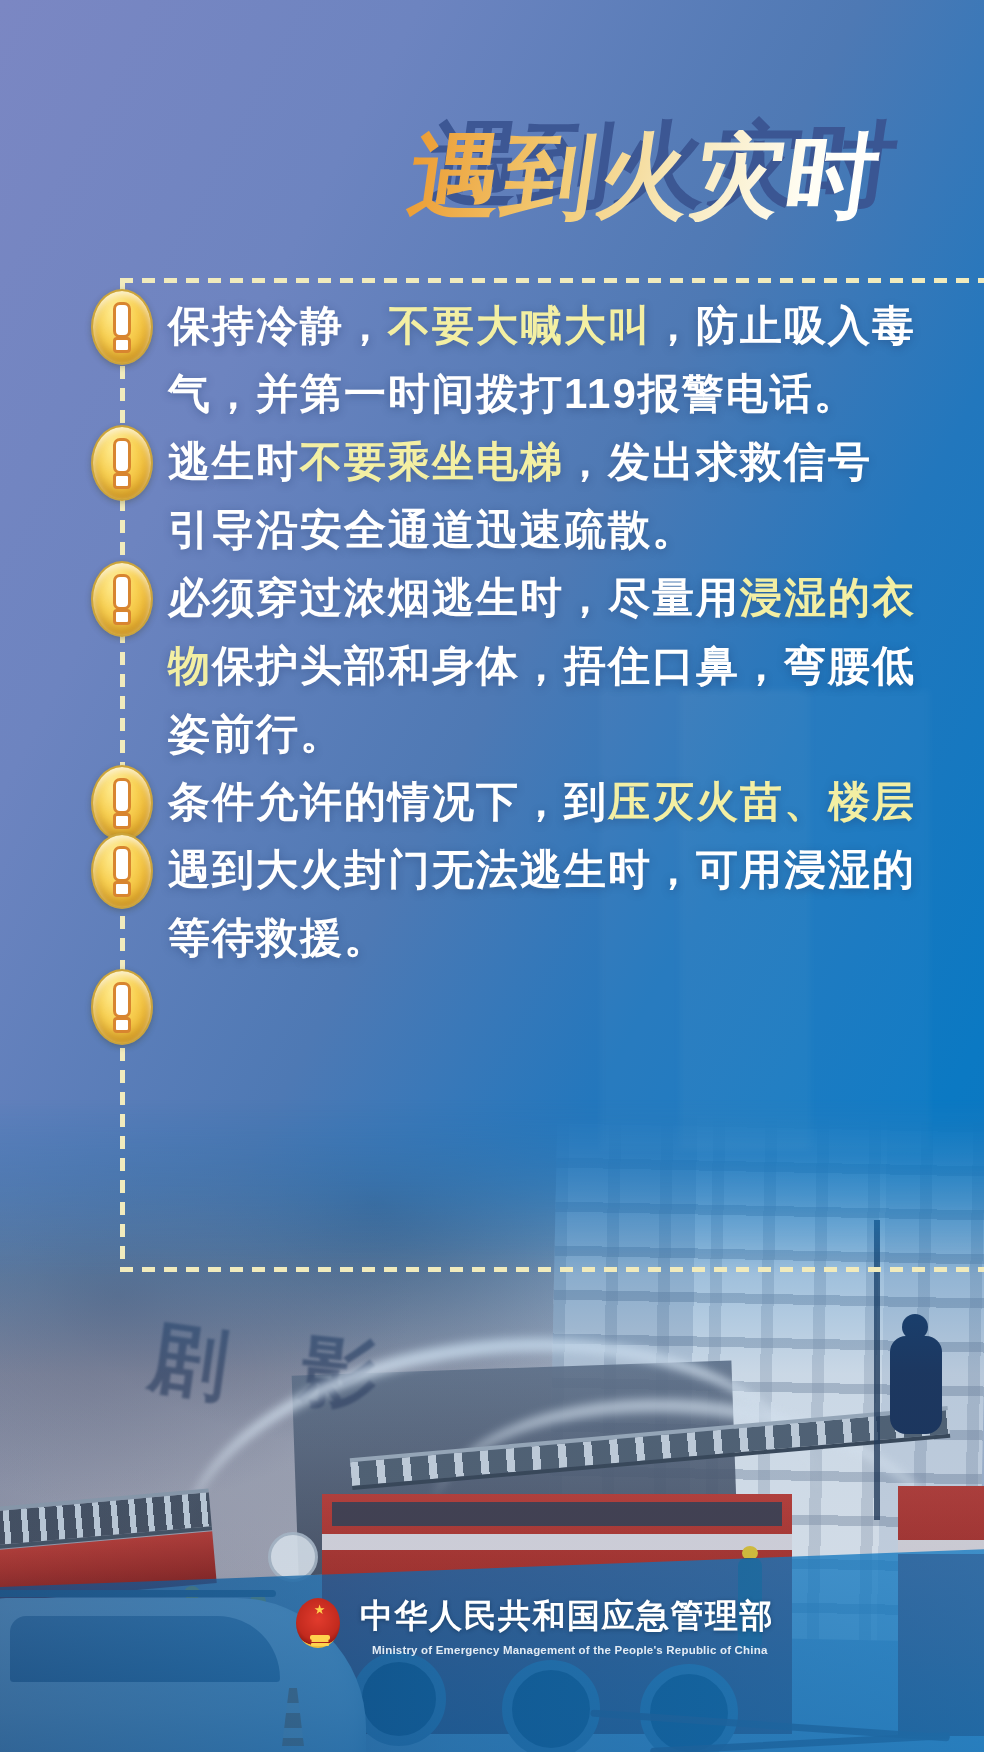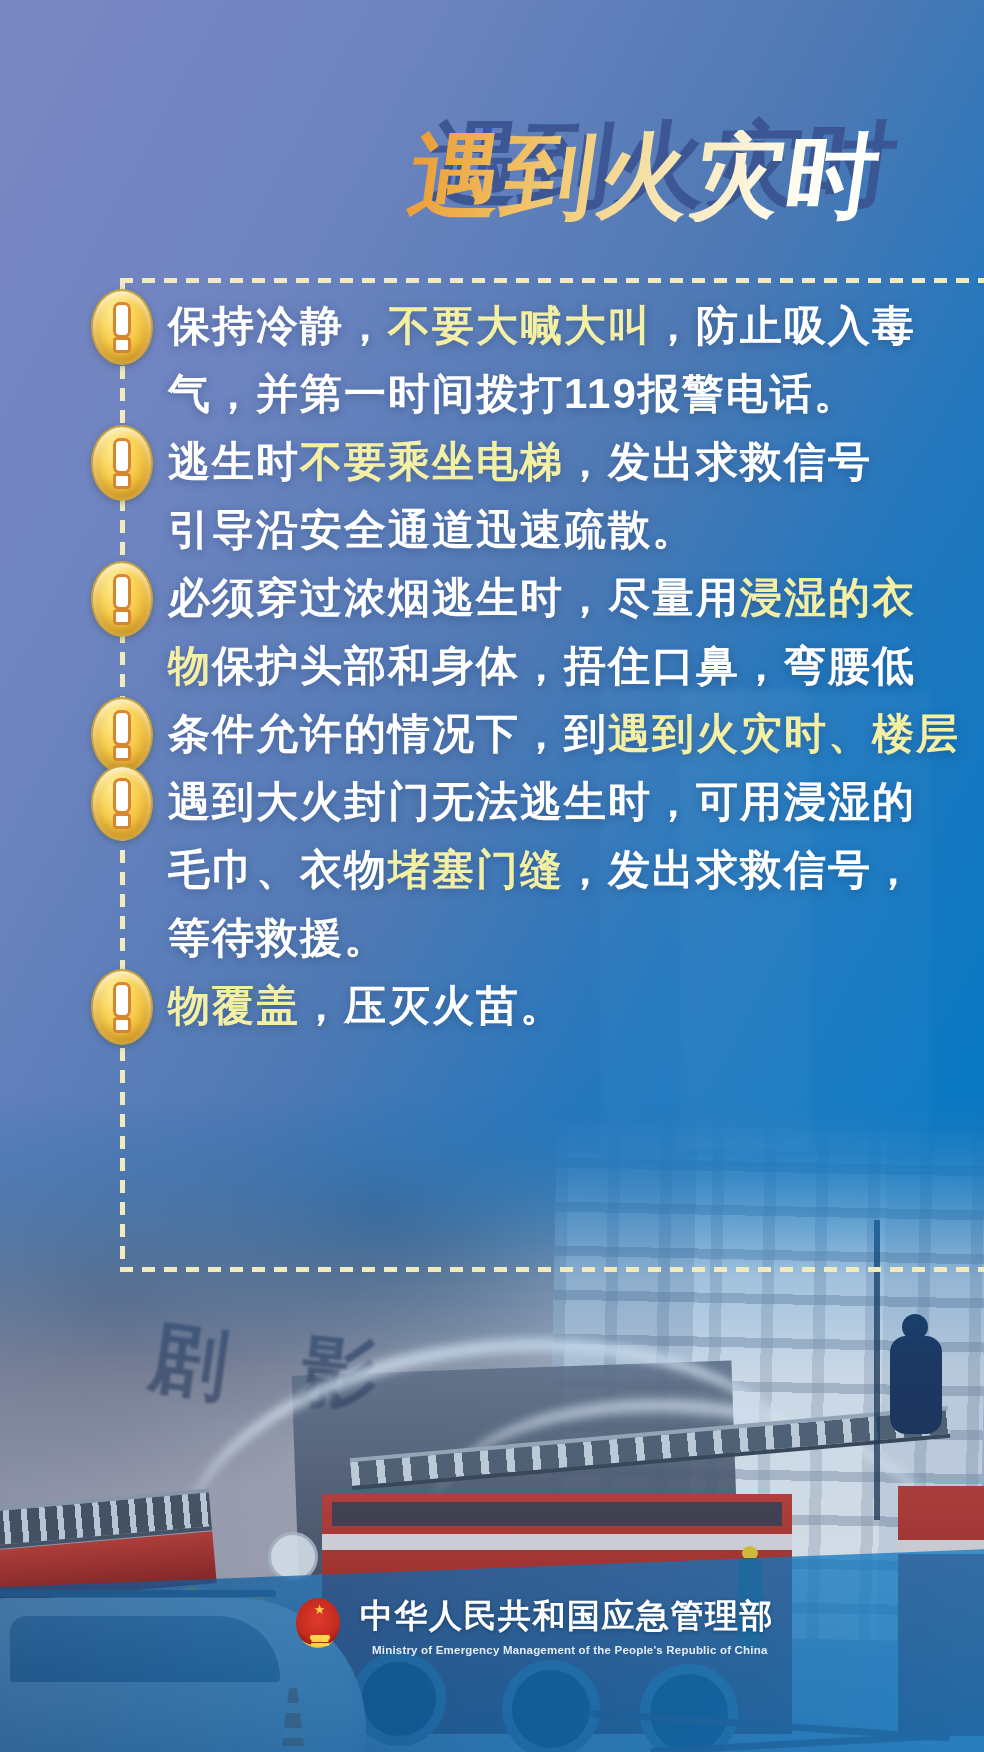--- a/index.html
+++ b/index.html
@@ -245,52 +245,51 @@
   </li>
 
   <li class="tip">
     <span class="excl">
       <span class="bar"></span>
       <span class="dot"></span>
     </span>
     <p class="tip-text">
             <span class="line"><span>必须穿过浓烟逃生时，尽量用</span><span class="hl">浸湿的衣</span></span>
             <span class="line"><span class="hl">物</span><span>保护头部和身体，捂住口鼻，弯腰低</span></span>
-          </p>
-  </li>
-
-  <li class="tip">
-    <span class="excl">
-      <span class="bar"></span>
-      <span class="dot"></span>
-    </span>
-    <p class="tip-text">
-            <span class="line"><span>条件允许的情况下，到</span><span class="hl">遇到火灾时、楼层</span></span>
+            <span class="line"><span>姿前行。</span></span>
+          </p>
+  </li>
+
+  <li class="tip">
+    <span class="excl">
+      <span class="bar"></span>
+      <span class="dot"></span>
+    </span>
+    <p class="tip-text">
+            <span class="line"><span>条件允许的情况下，到</span><span class="hl">压灭火苗、楼层</span></span>
           </p>
   </li>
 
   <li class="tip">
     <span class="excl">
       <span class="bar"></span>
       <span class="dot"></span>
     </span>
     <p class="tip-text">
             <span class="line"><span>遇到大火封门无法逃生时，可用浸湿的</span></span>
-            <span class="line"><span>毛巾、衣物</span><span class="hl">堵塞门缝</span><span>，发出求救信号，</span></span>
             <span class="line"><span>等待救援。</span></span>
           </p>
   </li>
 
   <li class="tip">
     <span class="excl">
       <span class="bar"></span>
       <span class="dot"></span>
     </span>
     <p class="tip-text">
-            <span class="line"><span class="hl">物覆盖</span><span>，压灭火苗。</span></span>
           </p>
   </li>
 </ul>
   </section>
 
   <footer class="footer">
     <div class="emblem">
       <div class="ring"></div>
       <div class="star">★</div>
       <div class="gate"></div>

